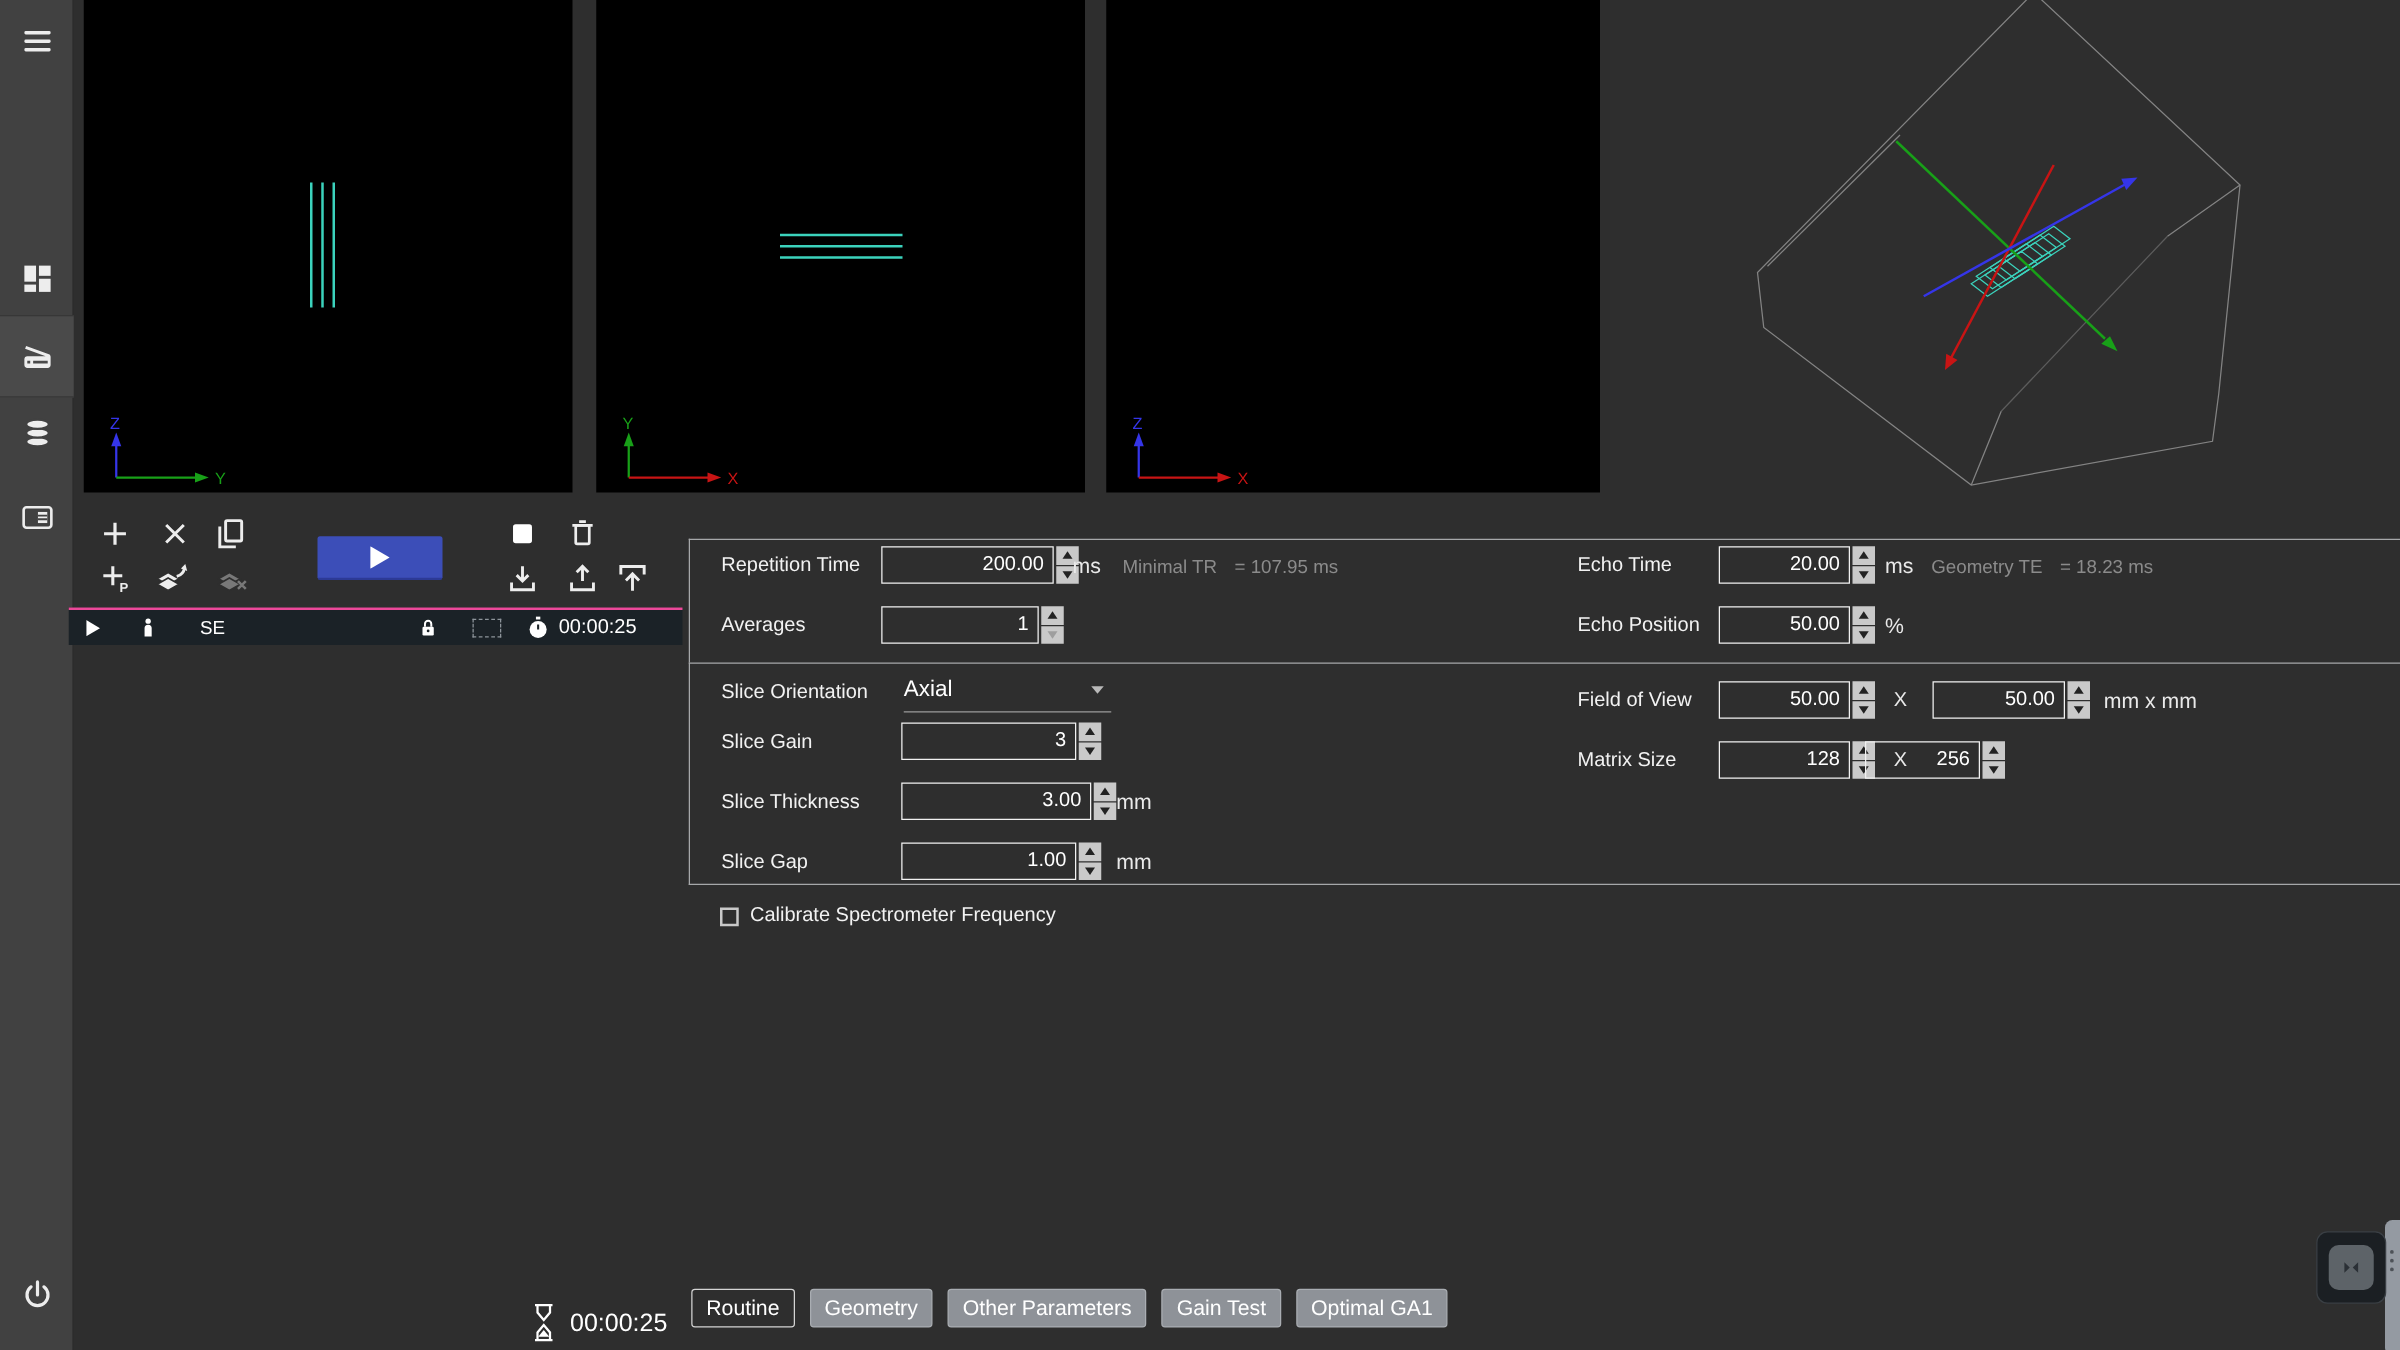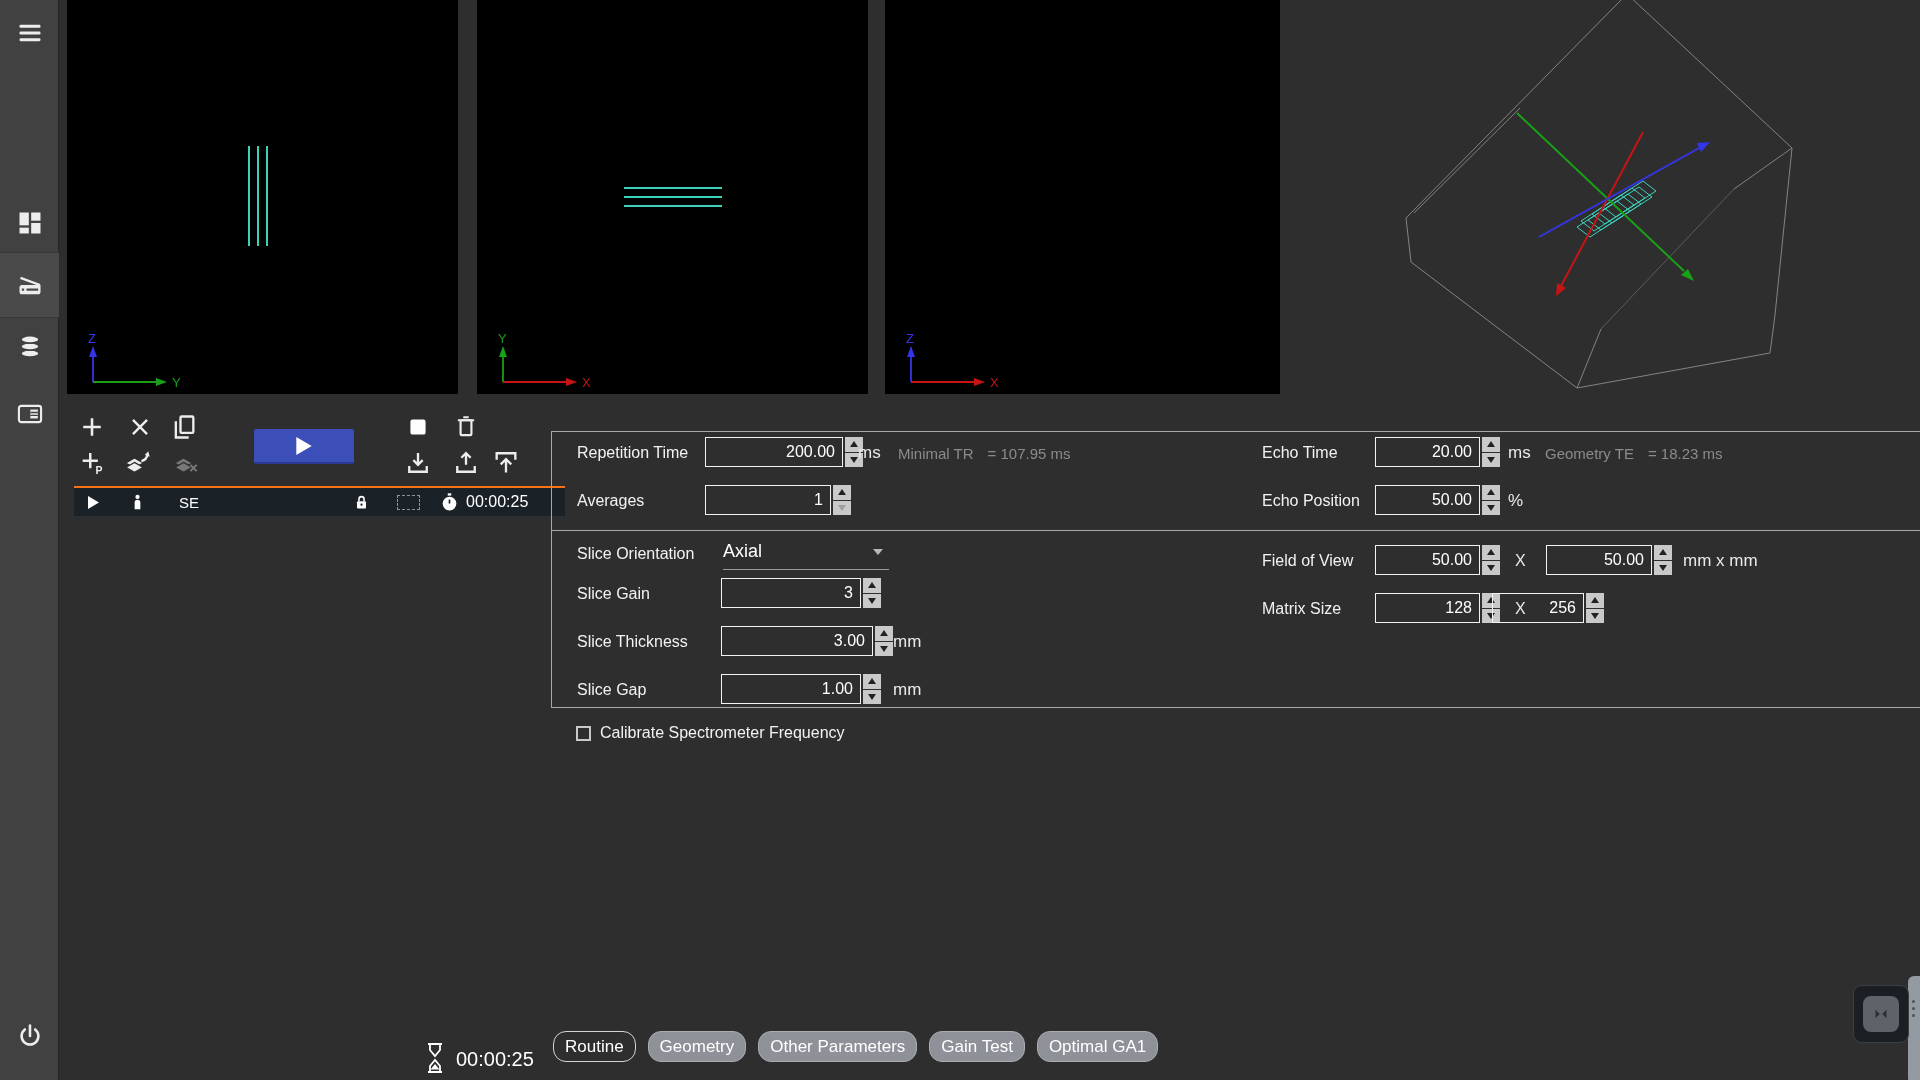--- a/index.html
+++ b/index.html
@@ -16,21 +16,21 @@
   .viewport{position:absolute;top:0;height:394px;background:#000;}
   .vline{position:absolute;width:2px;background:#3bd2bc;}
   .hline{position:absolute;height:2px;background:#3bd2bc;}
   .axis-widget{position:absolute;left:6px;top:332px;}
 
   
   .tbtn{position:absolute;width:32px;height:32px;display:flex;align-items:center;justify-content:center;cursor:pointer;}
   .play-btn{position:absolute;left:254px;top:429px;width:100px;height:35px;background:#3c4eb8;border-bottom:2px solid #2c3a96;border-radius:2px;display:flex;align-items:center;justify-content:center;cursor:pointer;}
 
   
-  .seqrow{position:absolute;left:74px;top:486px;width:491px;height:30px;background:#1b2227;border-top:2px solid #f97316;}
+  .seqrow{position:absolute;left:55px;top:486px;width:491px;height:30px;background:#1b2227;border-top:2px solid #ec4899;}
   .seq-el{position:absolute;top:0;height:28px;display:flex;align-items:center;}
   .seq-name{color:#fff;font-size:15px;}
   .seq-time{color:#fff;font-size:16px;}
   .dashed-box{width:23px;height:15px;border:1px dashed #8d949a;}
 
   
   .panelA{position:absolute;left:551px;top:431px;width:1369px;height:99px;border-top:1px solid #a6a8aa;border-left:1px solid #a6a8aa;}
   .panelB{position:absolute;left:551px;top:530px;width:1369px;height:178px;border-top:1px solid #a6a8aa;border-left:1px solid #a6a8aa;border-bottom:1px solid #a6a8aa;}
   .plabel{position:absolute;color:#f2f2f2;font-size:16px;white-space:nowrap;}
   .punit{position:absolute;color:#e9e9e9;font-size:17px;white-space:nowrap;}
@@ -50,21 +50,21 @@
   .dd-caret{position:absolute;right:6px;top:8px;border-left:5px solid transparent;border-right:5px solid transparent;border-top:6px solid #b9b9b9;}
 
   
   .cbrow{position:absolute;left:576px;top:724px;display:flex;align-items:center;cursor:pointer;justify-content:space-between;}
   .cb{width:15px;height:15px;border:2px solid #c9c9c9;background:transparent;}
   .cbl{margin-left:9px;color:#f2f2f2;font-size:16px;}
 
   
   .footer-time{position:absolute;left:456px;top:1048px;color:#fff;font-size:20px;}
   .tabs{position:absolute;left:553px;top:1031px;display:flex;gap:12px;align-items:flex-start;}
-  .tab{height:31px;display:flex;align-items:center;padding:0 11px;font-size:17px;color:#fff;border-radius:13px;background:#8e9298;border:1px solid #a9adb2;cursor:pointer;white-space:nowrap;}
+  .tab{height:31px;display:flex;align-items:center;padding:0 11px;font-size:17px;color:#fff;border-radius:3px;background:#8e9298;border:1px solid #a9adb2;cursor:pointer;white-space:nowrap;}
   .tab.active{background:#2e2e2e;border:1px solid #d4d4d4;}
 
   
   .corner-pane{position:absolute;left:1853px;top:985px;width:56px;height:58px;background:#1b1f23;border:1px solid #3a3f44;border-radius:9px;display:flex;align-items:center;justify-content:center;}
   .corner-icon{width:36px;height:36px;background:#5d6368;border-radius:8px;display:flex;align-items:center;justify-content:center;}
   .corner-strip{position:absolute;left:1908px;top:976px;width:12px;height:108px;background:#949aa2;border-radius:6px 0 0 6px;}
   .strip-dots{position:absolute;left:4px;top:24px;display:flex;flex-direction:column;gap:4px;}
   .strip-dots i{width:3px;height:3px;border-radius:50%;background:#4d5258;}
 </style>
 </head>

